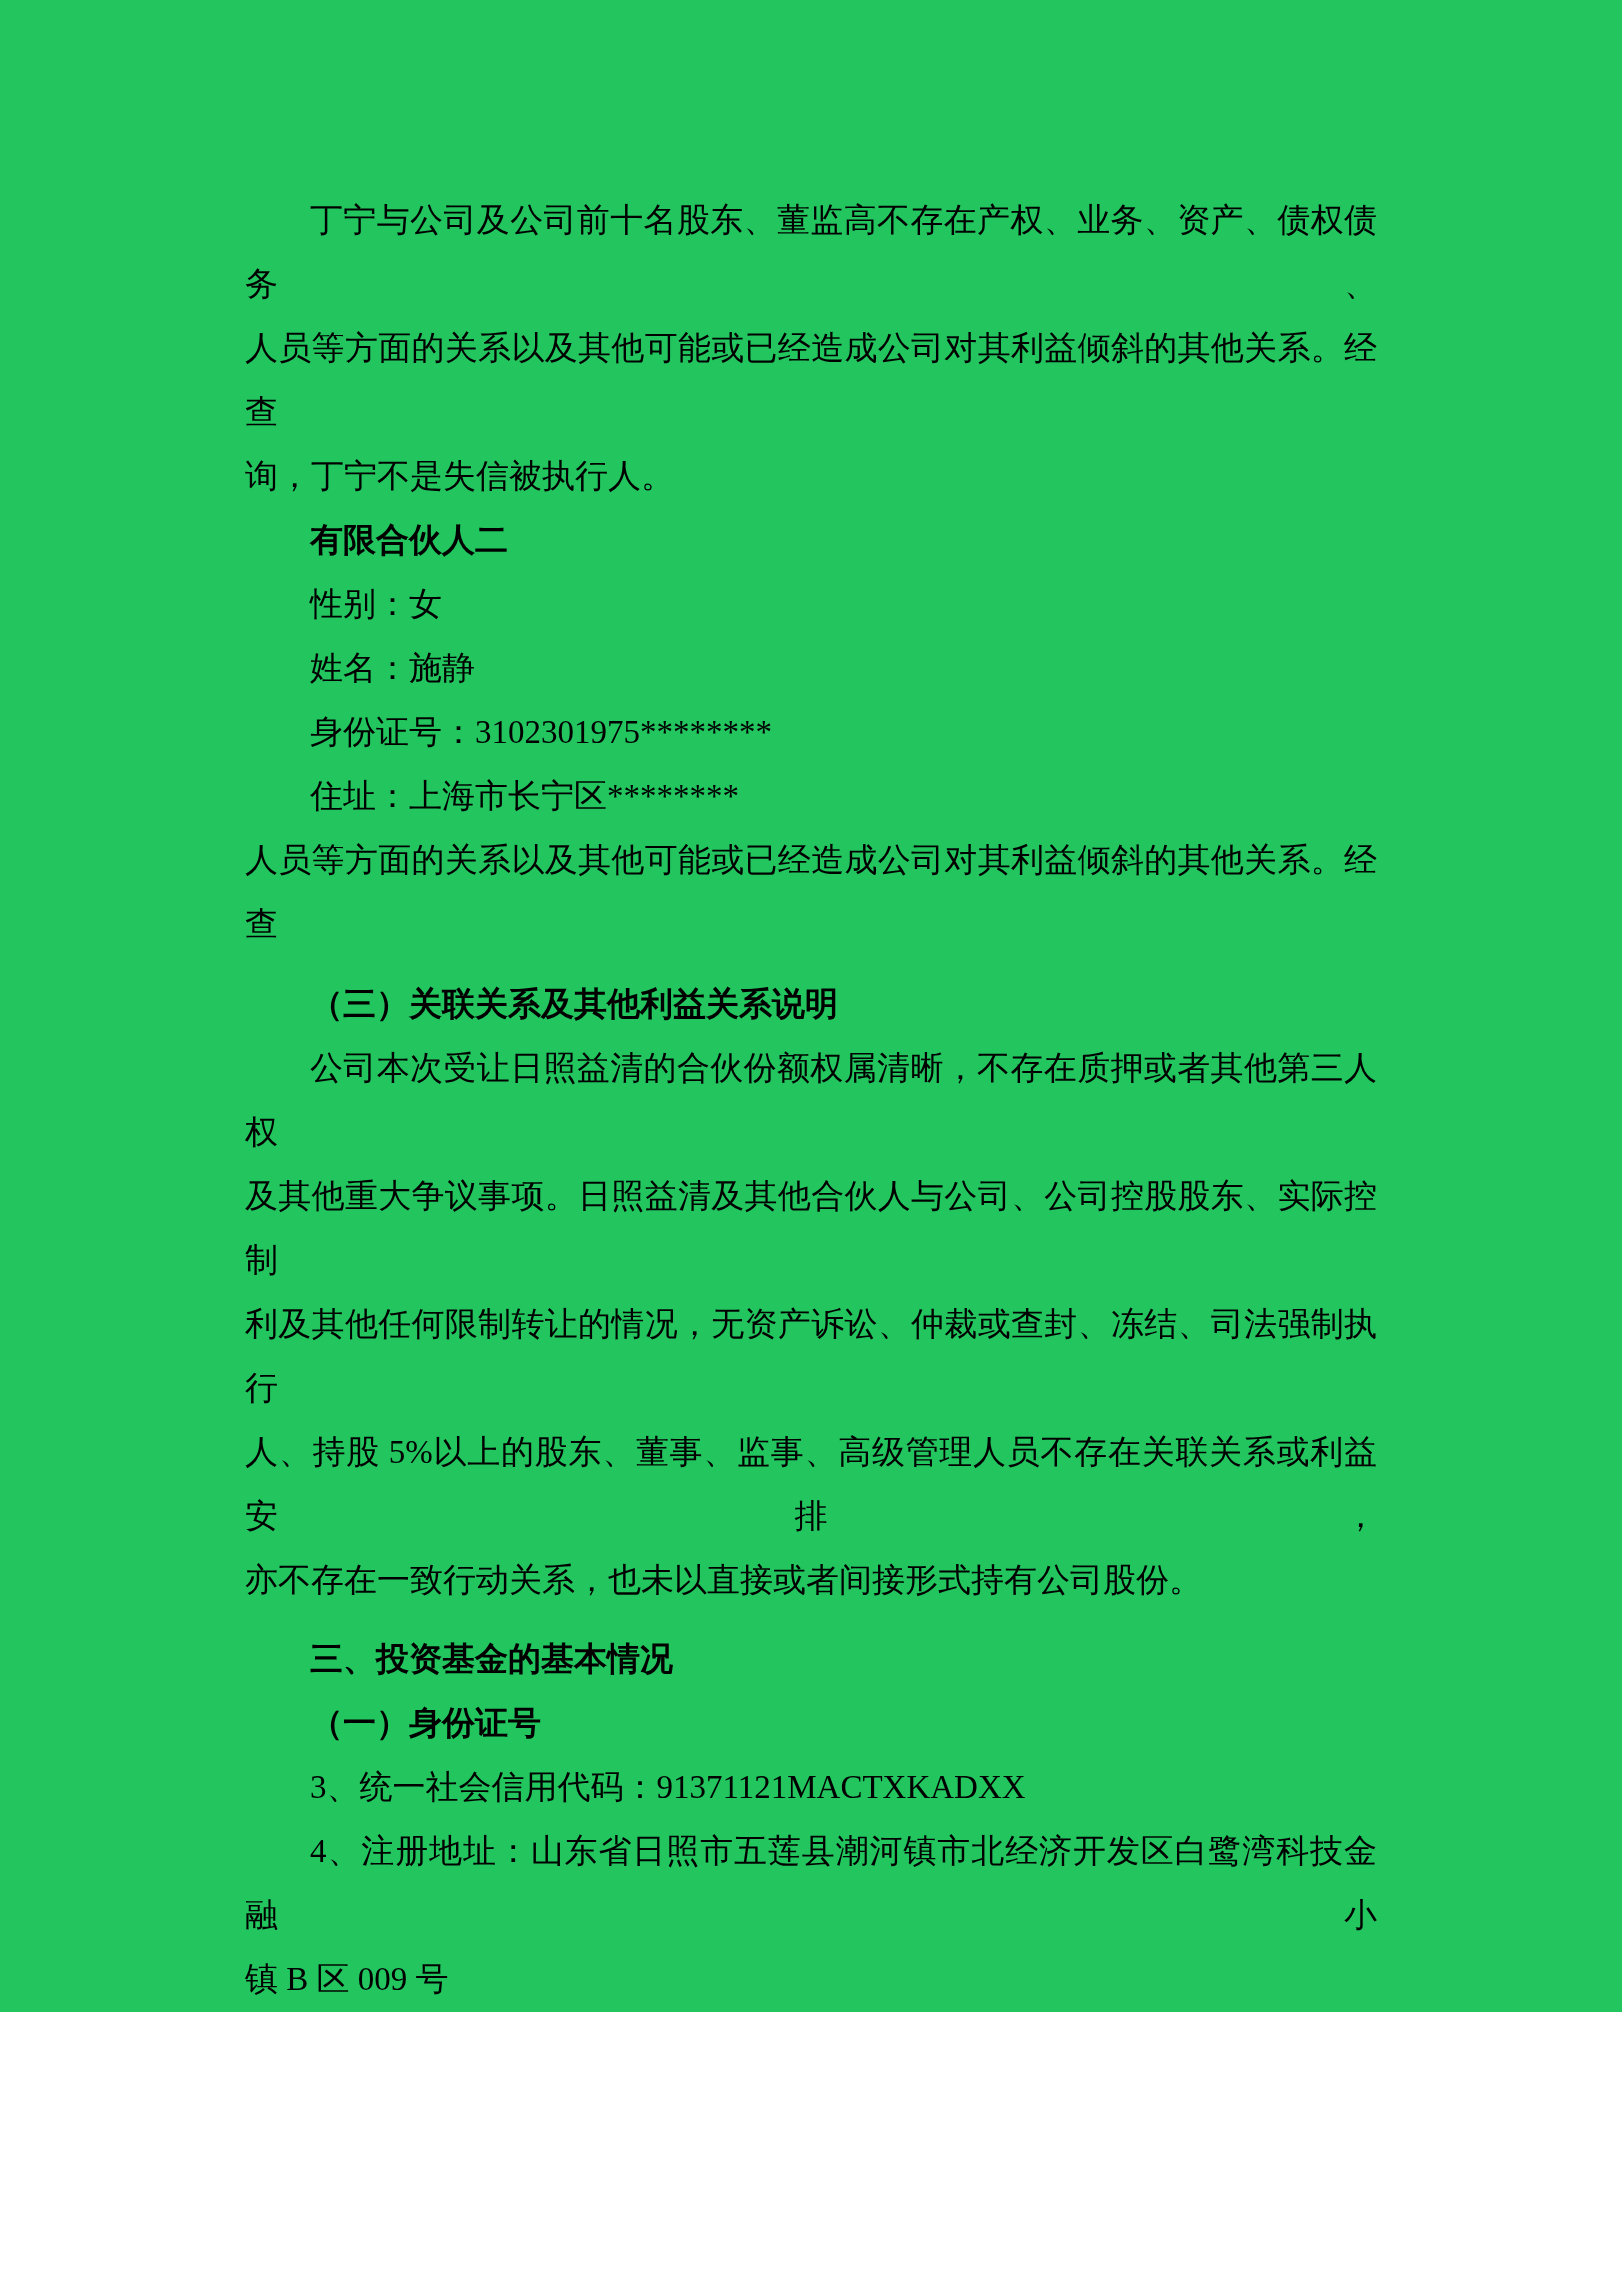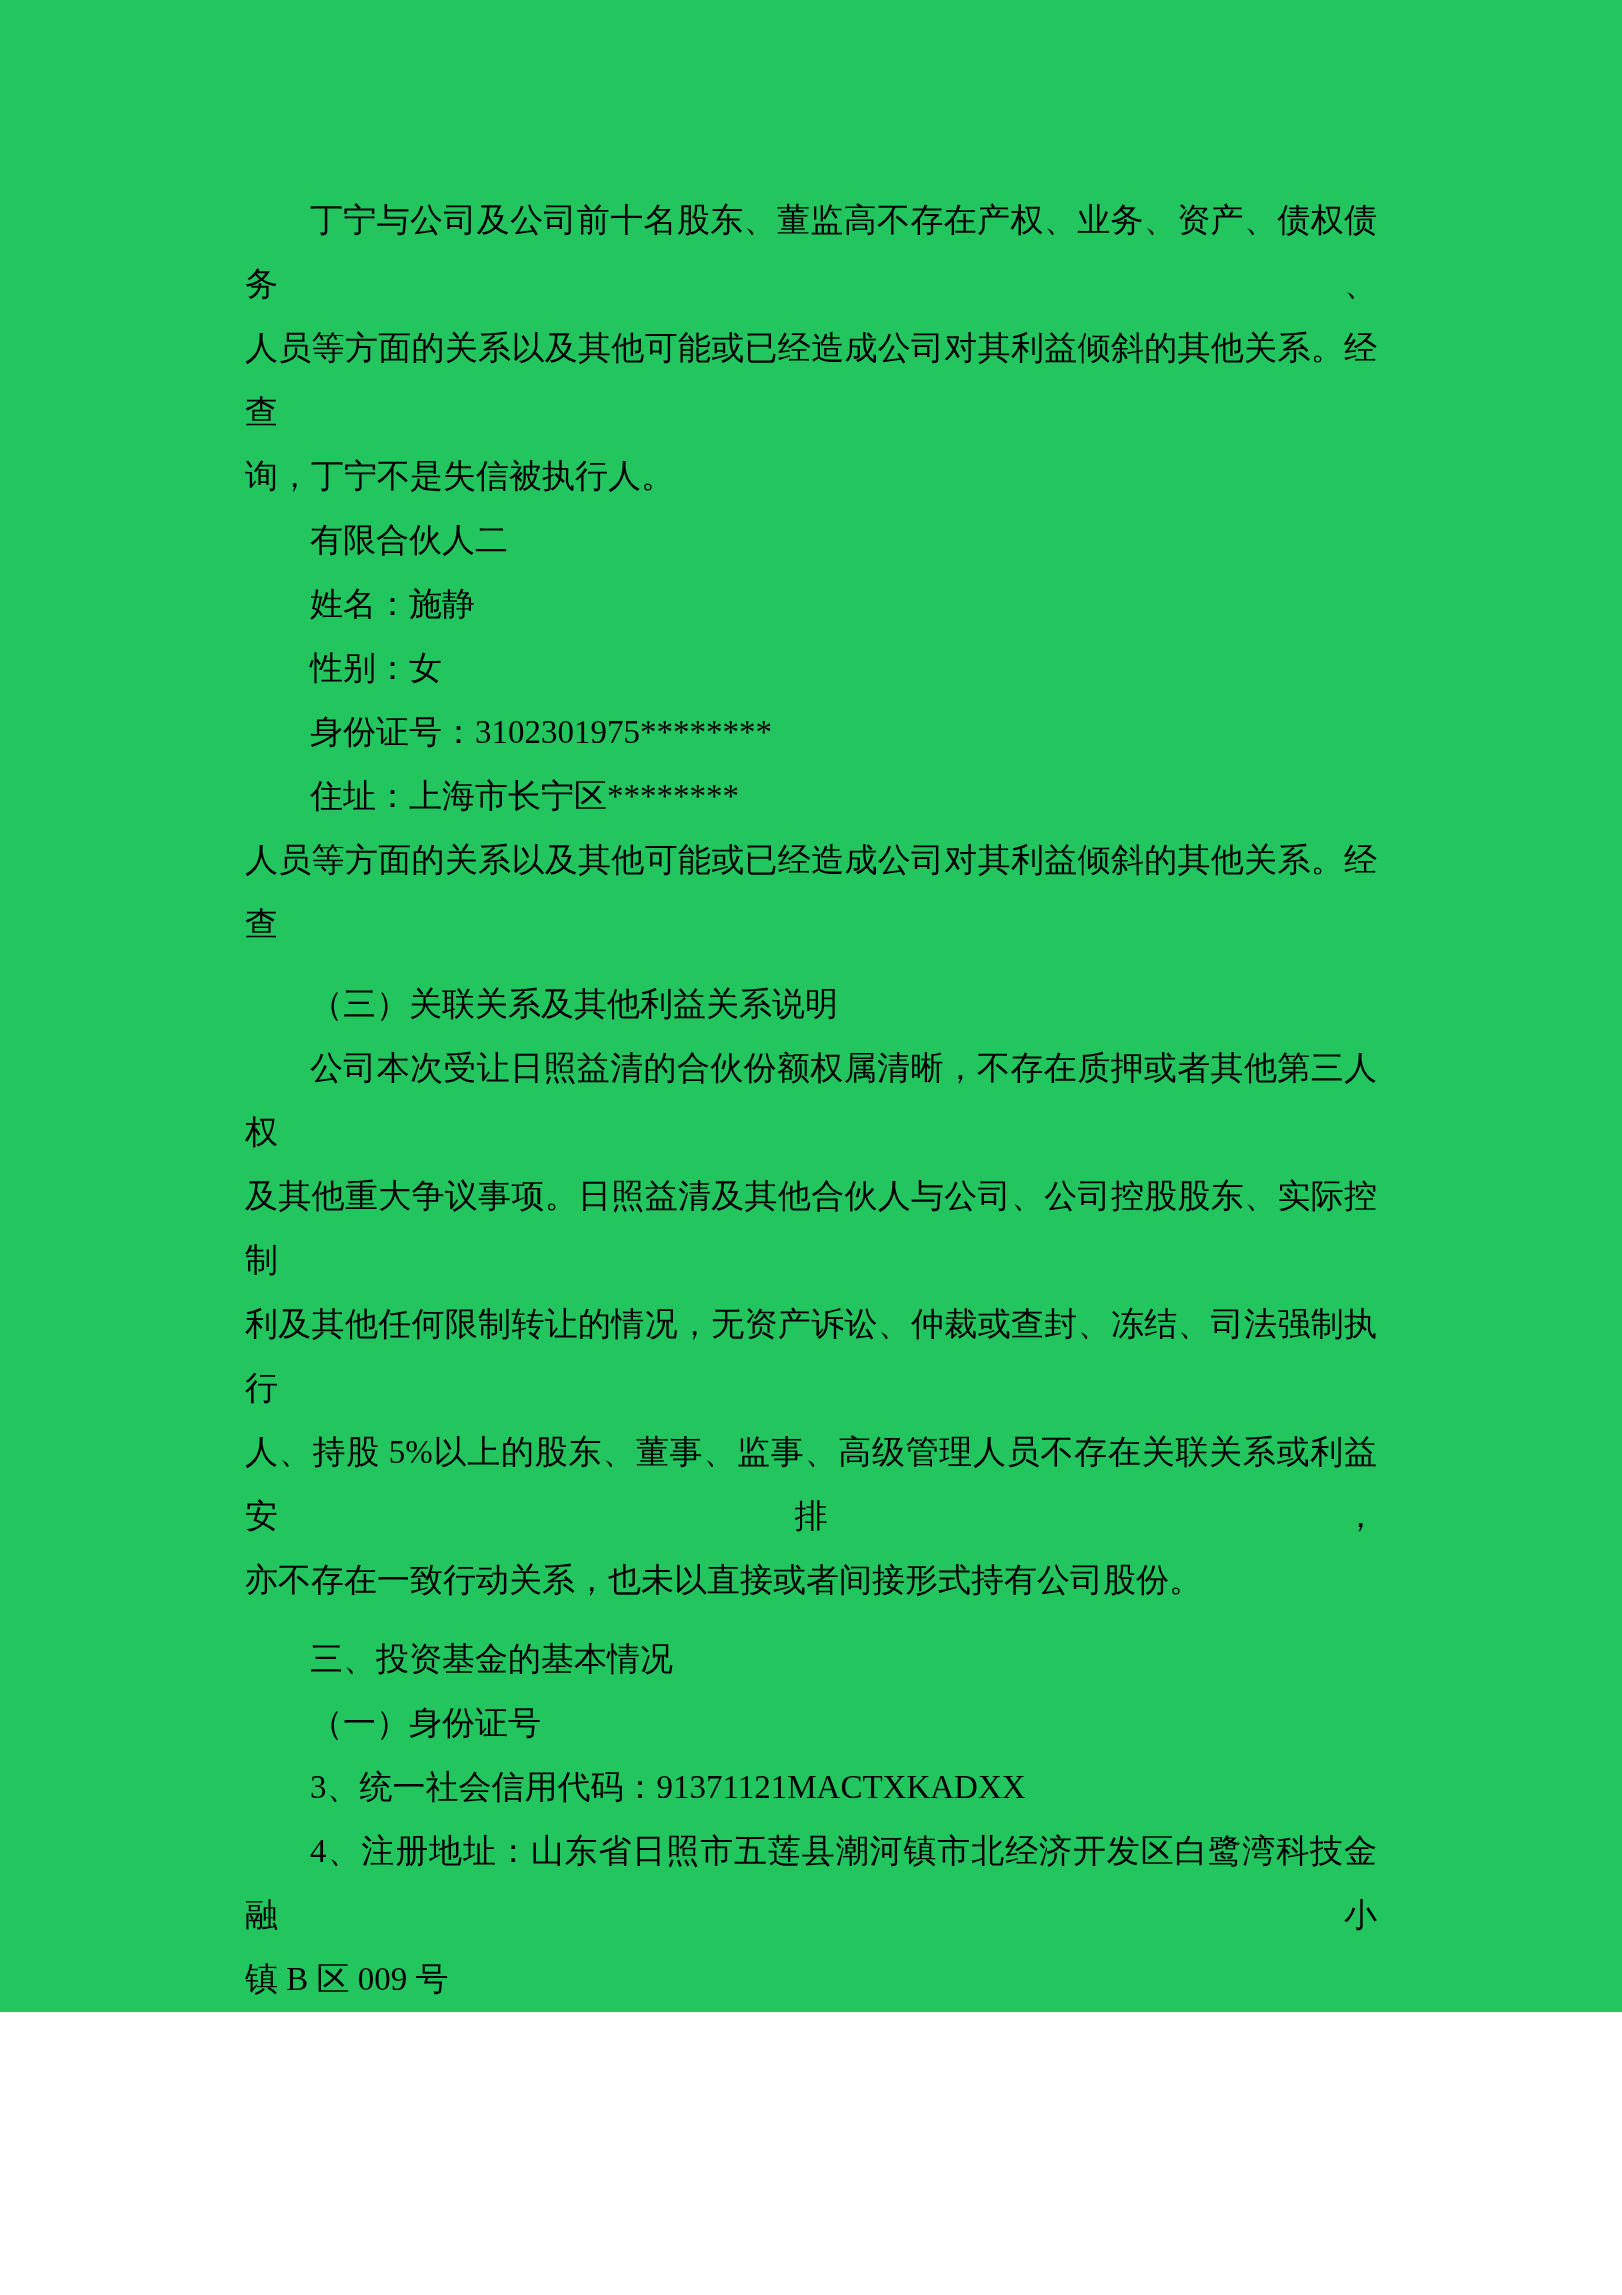--- a/index.html
+++ b/index.html
@@ -17,21 +17,21 @@
     left: 245px;
     top: 188px;
     width: 1132px;
     font-size: 33px;
     line-height: 64px;
     text-align: left;
   }
   .line { min-height: 64px; }
   .ind  { text-indent: 65px; }
   .j    { text-align: justify; text-align-last: justify; }
-  .b    { font-weight: normal; }
+  .b    { font-weight: bold; }
   .gap  { margin-top: 15.7px; }
   .pageno {
     position: absolute;
     top: 2148px;
     left: 0;
     width: 100%;
     text-align: center;
     font-size: 24px;
     line-height: 29px;
     font-family: "Liberation Sans", "DejaVu Sans", sans-serif;
@@ -39,22 +39,22 @@
 </style>
 </head>
 <body>
 
 <div class="page">
   <main class="doc">
       <div class="line ind j">丁宁与公司及公司前十名股东、董监高不存在产权、业务、资产、债权债务、</div>
       <div class="line j">人员等方面的关系以及其他可能或已经造成公司对其利益倾斜的其他关系。经查</div>
       <div class="line">询，丁宁不是失信被执行人。</div>
       <div class="line ind b">有限合伙人二</div>
+      <div class="line ind">性别：女</div>
       <div class="line ind">姓名：施静</div>
-      <div class="line ind">性别：女</div>
       <div class="line ind">身份证号：3102301975********</div>
       <div class="line ind">住址：上海市长宁区********</div>
       <div class="line j">人员等方面的关系以及其他可能或已经造成公司对其利益倾斜的其他关系。经查</div>
       <div class="line ind b gap">（三）关联关系及其他利益关系说明</div>
       <div class="line ind j">公司本次受让日照益清的合伙份额权属清晰，不存在质押或者其他第三人权</div>
       <div class="line j">及其他重大争议事项。日照益清及其他合伙人与公司、公司控股股东、实际控制</div>
       <div class="line j">利及其他任何限制转让的情况，无资产诉讼、仲裁或查封、冻结、司法强制执行</div>
       <div class="line j">人、持股 5%以上的股东、董事、监事、高级管理人员不存在关联关系或利益安排，</div>
       <div class="line">亦不存在一致行动关系，也未以直接或者间接形式持有公司股份。</div>
       <div class="line ind b gap">三、投资基金的基本情况</div>

